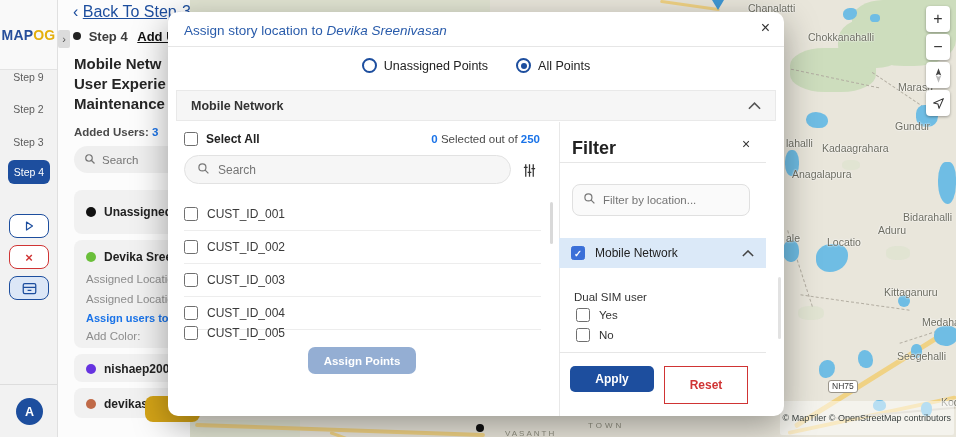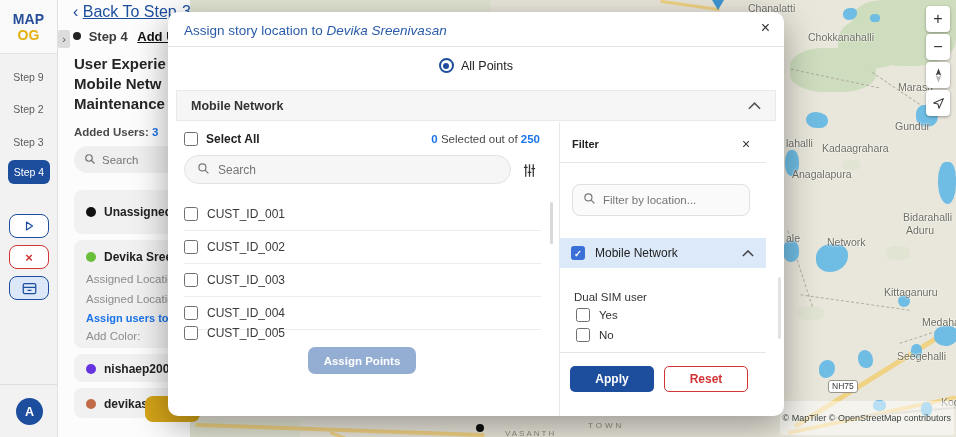--- a/index.html
+++ b/index.html
@@ -25,23 +25,23 @@
                 border-right:6px solid transparent; border-top:10px solid #3f97d3; }
   .attribution { position:absolute; right:2px; bottom:2px; font-size:9px; color:#39403f;
                  background:rgba(255,255,255,.5); padding:12px 3px; border-radius:2px; }
   .mapctl { position:absolute; left:926px; width:24px; height:26px; background:#fff; border-radius:4px;
             box-shadow:0 1px 3px rgba(0,0,0,.35); display:flex; align-items:center; justify-content:center;
             font-size:16px; color:#333; cursor:pointer; }
 
   
   .rail { position:absolute; left:0; top:0; width:58px; height:437px; background:#f2f2f2;
           border-right:1px solid #e0e0e0; }
-  .rail-logo { position:absolute; left:0; top:0; width:100%; height:54px; background:#f9f9f9;
+  .rail-logo { position:absolute; left:0; top:0; width:100%; height:70px; background:#f9f9f9;
                border-bottom:1px solid #e3e3e3; display:flex; align-items:center; justify-content:center;
-               font-size:14px; font-weight:800; letter-spacing:.2px;flex-direction:column; }
+               font-size:14px; font-weight:800; letter-spacing:.2px; }
   .logo-map { color:#274e9b; } .logo-og { color:#e4af0d; }
   .rail-step { position:absolute; width:100%; text-align:center; font-size:10.5px; color:#5c5c5c; }
   .rail-active { position:absolute; left:8px; width:42px; height:24px; background:#1d4e9e; color:#fff;
                  font-size:10.5px; border-radius:6px; display:flex; align-items:center; justify-content:center; cursor:pointer; }
   .railbtn { position:absolute; left:9px; width:40px; height:24px; border-radius:8px; background:#fff;
              display:flex; align-items:center; justify-content:center; cursor:pointer; }
   .railbtn.play { border:1.5px solid #1d4e9e; }
   .railbtn.del  { border:1.5px solid #d03434; color:#d03434; font-size:13px; font-weight:700; }
   .railbtn.save { border:1.5px solid #1d4e9e; background:#dce7f7; }
   .rail-div { position:absolute; left:0; right:0; top:384px; border-top:1px solid #ddd; }
@@ -107,39 +107,39 @@
   .msearch input { border:none; background:transparent; outline:none; font-size:12px; width:250px;
                    color:#333; font-family:"Liberation Sans",sans-serif; }
   .sliders-btn { position:absolute; left:349px; top:146px; width:24px; height:24px; display:flex;
                  align-items:center; justify-content:center; cursor:pointer; }
   .custrow { position:absolute; left:16px; width:357px; height:33px; display:flex; align-items:center;
              gap:9px; border-bottom:1px solid #ededed; font-size:12px; color:#3a3a3a; cursor:pointer; }
   .assignbtn { position:absolute; left:140px; top:335px; width:108px; height:27px; background:#94aed3;
                border:none; border-radius:7px; color:#fff; font-size:11.5px; font-weight:700;
                font-family:"Liberation Sans",sans-serif; cursor:pointer; }
   .vdiv { position:absolute; left:391px; top:110px; bottom:0; width:1px; background:#e8e8e8; }
-  .f-title { position:absolute; left:404px; top:126px; font-size:11px; font-weight:700; color:#222; }
+  .f-title { position:absolute; left:404px; top:126px; font-size:18px; font-weight:700; color:#222; }
   .f-close { position:absolute; left:574px; top:124px; font-size:14px; color:#333; cursor:pointer; }
   .f-div { position:absolute; left:391px; right:18px; border-top:1px solid #e6e6e6; }
   .f-input { position:absolute; left:404px; top:172px; width:178px; height:32px; background:#fafafa;
              border:1px solid #e0e0e0; border-radius:8px; display:flex; align-items:center;
              padding-left:10px; gap:7px; }
   .f-input input { border:none; background:transparent; outline:none; font-size:11.5px; width:120px;
                    color:#333; font-family:"Liberation Sans",sans-serif; }
   .f-catrow { position:absolute; left:391px; right:18px; top:226px; height:30px; background:#dbe9f8;
               display:flex; align-items:center; padding:0 12px; gap:10px; cursor:pointer; }
   .f-catrow .t { font-size:12px; color:#222; flex:1; }
   .f-group { position:absolute; left:406px; top:279px; font-size:11.5px; color:#333; }
   .f-opt { position:absolute; left:408px; display:flex; align-items:center; gap:9px; font-size:11.5px;
            color:#333; cursor:pointer; }
   .applybtn { position:absolute; left:402px; top:354px; width:84px; height:26px; background:#1d4e9e;
               border:none; border-radius:5px; color:#fff; font-size:12px; font-weight:700;
               font-family:"Liberation Sans",sans-serif; cursor:pointer; }
-  .resetbtn { position:absolute; left:496px; top:354px; width:84px; height:26px; background:#fff;
-              border:1.5px solid #d03434; border-radius:5px; color:#d03434; font-size:12px; font-weight:700;
+  .resetbtn { position:absolute; left:496px; top:354px; width:84px; height:38px; background:#fff;
+              border:1.5px solid #d03434; border-radius:0; color:#d03434; font-size:12px; font-weight:700;
               font-family:"Liberation Sans",sans-serif; cursor:pointer; }
   .scrollthumb { position:absolute; width:3px; border-radius:2px; background:#d9d9d9; cursor:pointer; }
 </style>
 </head>
 <body>
 
 <div class="screen">
 
   <div class="map-base">
 
@@ -186,23 +186,23 @@
     <div class="blkdot" style="left:476px;top:424px;"></div>
 
     <span class="maplabel" style="left:748px;top:2px;">Chanalatti</span>
     <span class="maplabel" style="left:808px;top:31px;">Chokkanahalli</span>
     <span class="maplabel" style="left:898px;top:81px;">Marasa</span>
     <span class="maplabel" style="left:895px;top:120px;">Gundur</span>
     <span class="maplabel" style="left:786px;top:137px;">lahalli</span>
     <span class="maplabel" style="left:822px;top:142px;">Kadaagrahara</span>
     <span class="maplabel" style="left:792px;top:168px;">Anagalapura</span>
     <span class="maplabel" style="left:903px;top:211px;">Bidarahalli</span>
-    <span class="maplabel" style="left:906px;top:224px;">Aduru</span>
+    <span class="maplabel" style="left:878px;top:224px;">Aduru</span>
     <span class="maplabel" style="left:786px;top:232px;">ale</span>
-    <span class="maplabel" style="left:827px;top:236px;">Network</span>
+    <span class="maplabel" style="left:827px;top:236px;">Locatio</span>
     <span class="maplabel" style="left:884px;top:286px;">Kittaganuru</span>
     <span class="maplabel" style="left:922px;top:316px;">Medahalli</span>
     <span class="maplabel" style="left:897px;top:350px;">Seegehalli</span>
     <span class="maplabel" style="left:941px;top:396px;">Kod</span>
     <span class="roadbadge" style="left:828px;top:380px;">NH75</span>
     <span class="bigarea" style="left:588px;top:421px;">TOWN</span>
     <span class="bigarea" style="left:505px;top:429px;letter-spacing:2px;">VASANTH</span>
     <span class="attribution">© MapTiler © OpenStreetMap contributors</span>
 
     <div class="mapctl" style="top:6px;">+</div>
@@ -225,22 +225,22 @@
       <span>‹</span>
       <u>Back To Step-3</u>
     </div>
     <div class="collapse-tab">›</div>
     <div class="steprow">
       <span class="dot"></span>
       <span class="s4">Step 4</span>
       <span class="addu">Add U</span>
     </div>
     <div class="ptitle">
+      <div>Mobile Netw</div>
       <div>User Experie</div>
-      <div>Mobile Netw</div>
       <div>Maintenance</div>
     </div>
     <div class="addedrow">
       <span>Added Users:</span> <b>3</b>
     </div>
     <div class="psearch">
       <span>
         <svg width="12" height="12" viewBox="0 0 24 24">
             <circle cx="10" cy="10" r="6.5" fill="none" stroke="#777" stroke-width="2.4"></circle>
             <line x1="15" y1="15" x2="21" y2="21" stroke="#777" stroke-width="2.4"></line>
@@ -307,20 +307,24 @@
   </div>
 
   <div class="modal">
     <div class="m-title">
       <span>Assign story location to </span><i>Devika Sreenivasan</i>
     </div>
     <div class="m-close">×</div>
     <div class="m-hdiv"></div>
 
     <div class="radio-row">
+      <div class="radio-item">
+        <span class="radio"></span>
+        <span>Unassigned Points</span>
+      </div>
       <div class="radio-item">
         <span class="radio on"></span>
         <span>All Points</span>
       </div>
     </div>
 
     <div class="accordion">
       <span class="t">Mobile Network</span>
       <svg width="13" height="8" viewBox="0 0 14 8">
           <path d="M1 7 L7 1 L13 7" fill="none" stroke="#555" stroke-width="1.7"></path>

